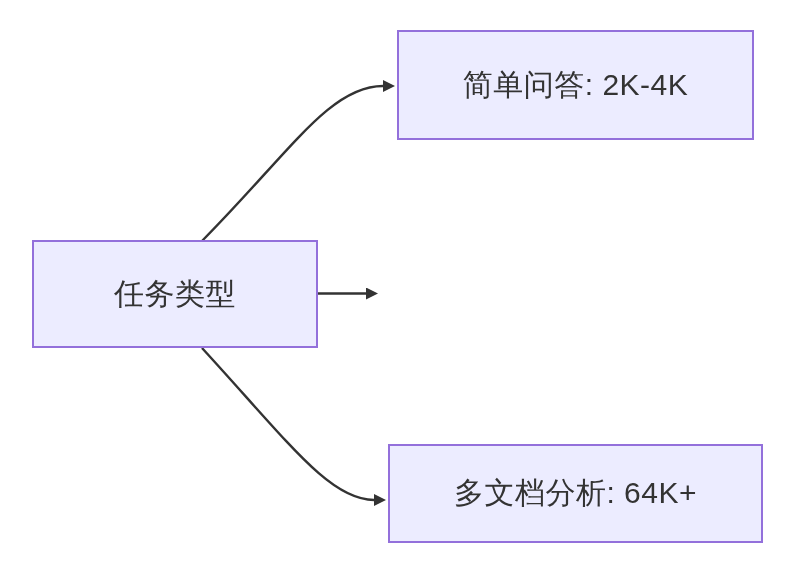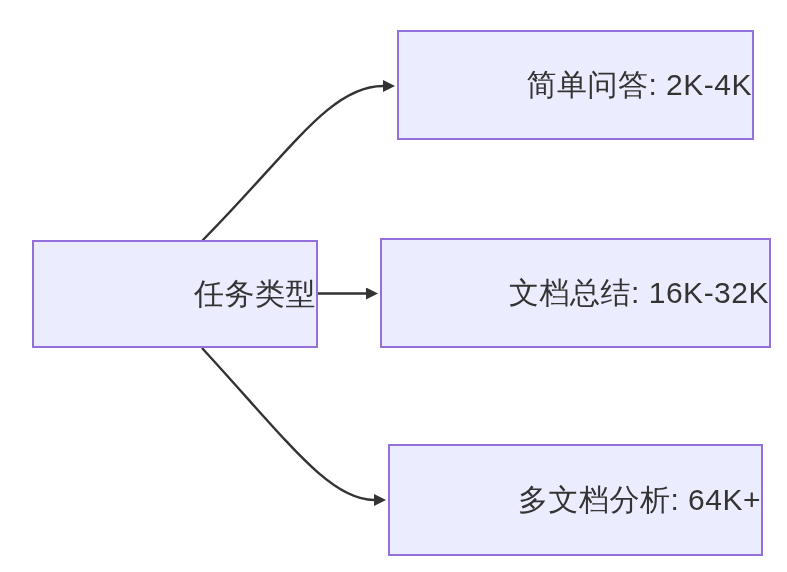--- a/index.html
+++ b/index.html
@@ -35,30 +35,30 @@
   .edges .arrowhead {
     fill: var(--edge);
     stroke: none;
   }
   .node {
     position: absolute;
     background: var(--node-fill);
     border: 2.5px solid var(--node-border);
     display: flex;
     align-items: center;
-    justify-content: flex-end;
+    justify-content: center;
     color: var(--text);
     font-size: 30px;
     letter-spacing: 0.5px;
     white-space: nowrap;
   }
   .node-root { left: 32px;  top: 240px; width: 286px; height: 108px; }
   .node-c0   { left: 397px; top: 30px;  width: 357px; height: 110px; }
   .node-c1   { left: 380px; top: 238px; width: 391px; height: 110px; }
-  .node-c2   { left: 388px; top: 444px; width: 375px; height: 112px; }
+  .node-c2   { left: 388px; top: 444px; width: 375px; height: 99px; }
 </style>
 </head>
 <body>
 
 <div class="canvas">
 
   <svg class="edges" viewBox="0 0 787 572" xmlns="http://www.w3.org/2000/svg">
     <defs>
       <marker id="arrow" markerUnits="userSpaceOnUse" markerWidth="14" markerHeight="12" viewBox="0 0 10 10" refX="0" refY="5" orient="auto">
         <path class="arrowhead" d="M0,0 L10,5 L0,10 Z"></path>
@@ -70,21 +70,18 @@
   </svg>
 
   <div class="node node-root">
     <span>任务类型</span>
   </div>
 
   <div class="node node-c0">
     <span>简单问答: 2K-4K</span>
   </div>
 
-  <div class="node node-c1">
-    <span>文档总结: 16K-32K</span>
-  </div>
 
   <div class="node node-c2">
     <span>多文档分析: 64K+</span>
   </div>
 
 </div>
 
 </body></html>

